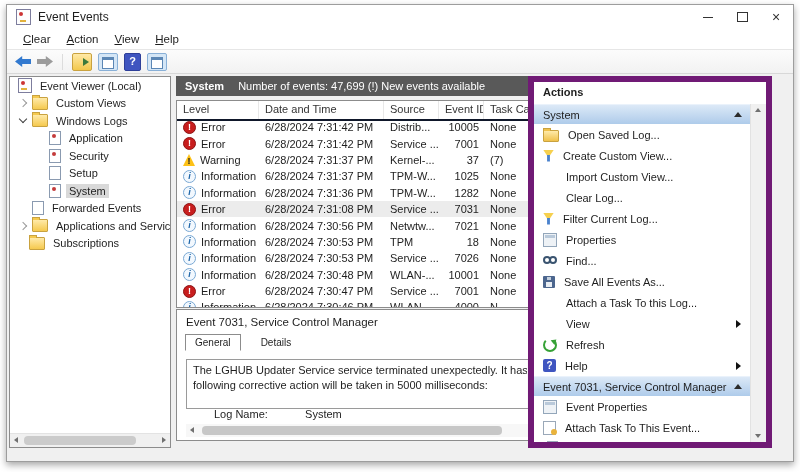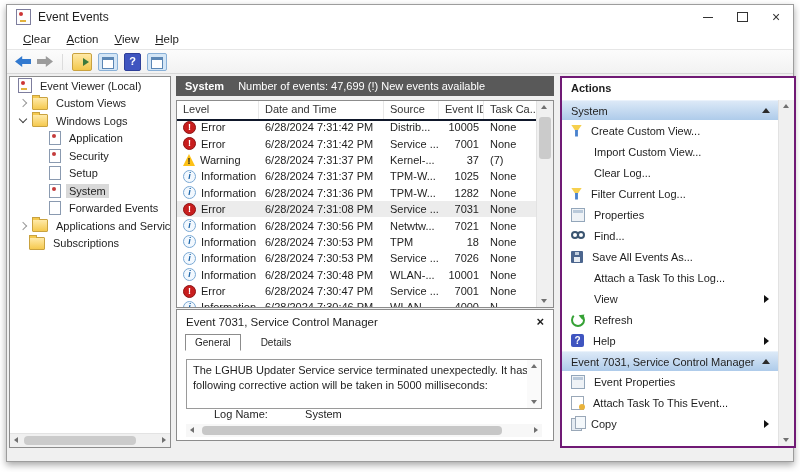--- a/index.html
+++ b/index.html
@@ -88,21 +88,21 @@
   .dtab{display:inline-block;padding:2px 9px;font-size:10px;margin-left:8px}
   .dtab.active{border:1px solid #8c8c8c;background:#fff;border-bottom-color:#fff}
   .dtext{position:absolute;top:49px;left:9px;right:11px;height:45px;border:1px solid #9a9a9a;background:#fff;
          font-size:11px;line-height:15px;padding:3px 18px 0 6px;overflow:hidden;white-space:nowrap}
   .dvscroll{position:absolute;right:0;top:0;width:14px;bottom:0;background:#fafafa}
   .dfields{position:absolute;top:98px;left:9px;right:11px;height:12px;overflow:hidden;font-size:11px;white-space:nowrap}
   .dfields .flabel{display:inline-block;margin-left:28px;width:88px}
   .dhscroll{position:absolute;bottom:3px;left:9px;right:11px;height:13px;background:#f7f7f7}
   .dhscroll .hs-thumb{left:16px;right:40px;background:#c7c7c7;filter:blur(.6px)}
   
-  #actions{left:553px;top:2px;width:232px;bottom:13px;border:2px solid #701a75;overflow:hidden}
+  #actions{left:521px;top:2px;width:232px;bottom:13px;border:6px solid #701a75;overflow:hidden}
   .atitle{height:21px;line-height:21px;font-weight:bold;padding-left:9px;font-size:11px}
   .ascroll{position:absolute;top:22px;right:0;width:15px;bottom:0;background:#f0f0f0;border-left:1px solid #e2e2e2}
   .acontent{position:absolute;top:22px;left:0;right:15px;bottom:0;background:#fff}
   .ahdr{height:19px;background:linear-gradient(#dce9f7,#aecbea);display:flex;align-items:center;
         padding:0 9px;font-size:11px;border-top:1px solid #eaf2fb}
   .ahdr .collapse{margin-left:auto;width:0;height:0;border-left:4px solid transparent;border-right:4px solid transparent;border-bottom:5px solid #2b2b2b}
   .aitem{height:21px;display:flex;align-items:center;padding-left:9px;font-size:11px}
   .ai{width:14px;height:13px;flex:none;margin-right:9px;position:relative}
   .subarrow{margin-left:auto;margin-right:10px;width:0;height:0;border-left:5px solid #111;border-top:4px solid transparent;border-bottom:4px solid transparent}
   .ai-open-folder{background:linear-gradient(#ffeaa9,#f0c14b);border:1px solid #c9a23f;height:10px;margin-top:2px;border-radius:1px}
@@ -191,21 +191,21 @@
         <span class="tlabel">Security</span>
       </div>
       <div class="trow" style="padding-left:39px">
         <span class="ti ti-log"></span>
         <span class="tlabel">Setup</span>
       </div>
       <div class="trow" style="padding-left:39px">
         <span class="ti ti-log red"></span>
         <span class="tlabel sel">System</span>
       </div>
-      <div class="trow" style="padding-left:39px">
+      <div class="trow" style="padding-left:22px">
         <span class="ti ti-log"></span>
         <span class="tlabel">Forwarded Events</span>
       </div>
       <div class="trow" style="padding-left:6px">
         <span class="chev"></span>
         <span class="ti ti-folder"></span>
         <span class="tlabel">Applications and Services Log</span>
       </div>
       <div class="trow" style="padding-left:19px">
         <span class="ti ti-folder"></span>
@@ -391,20 +391,24 @@
     </div>
 
     <div class="panel" id="actions">
       <div class="atitle">Actions</div>
       <div class="acontent">
         <div class="ahdr">
           <span>System</span>
           <span class="collapse"></span>
         </div>
         <div class="aitem">
+            <span class="ai ai-open-folder"></span>
+            <span>Open Saved Log...</span>
+          </div>
+        <div class="aitem">
             <span class="ai ai-funnel"></span>
             <span>Create Custom View...</span>
           </div>
         <div class="aitem">
             <span class="ai"></span>
             <span>Import Custom View...</span>
           </div>
         <div class="aitem">
             <span class="ai"></span>
             <span>Clear Log...</span>

